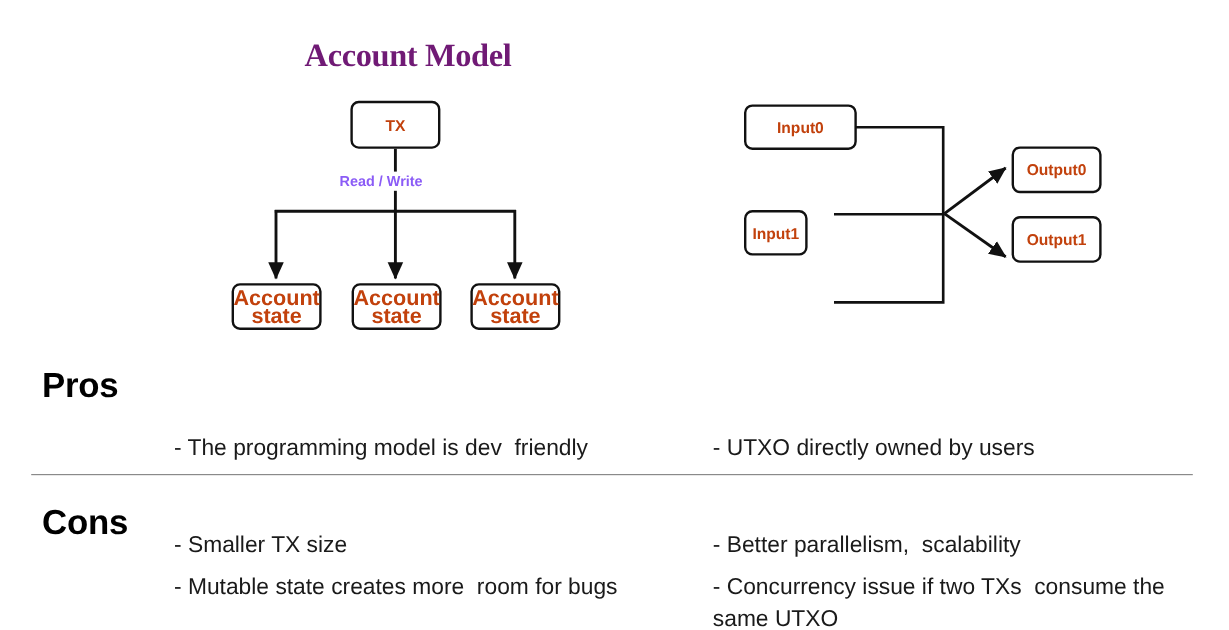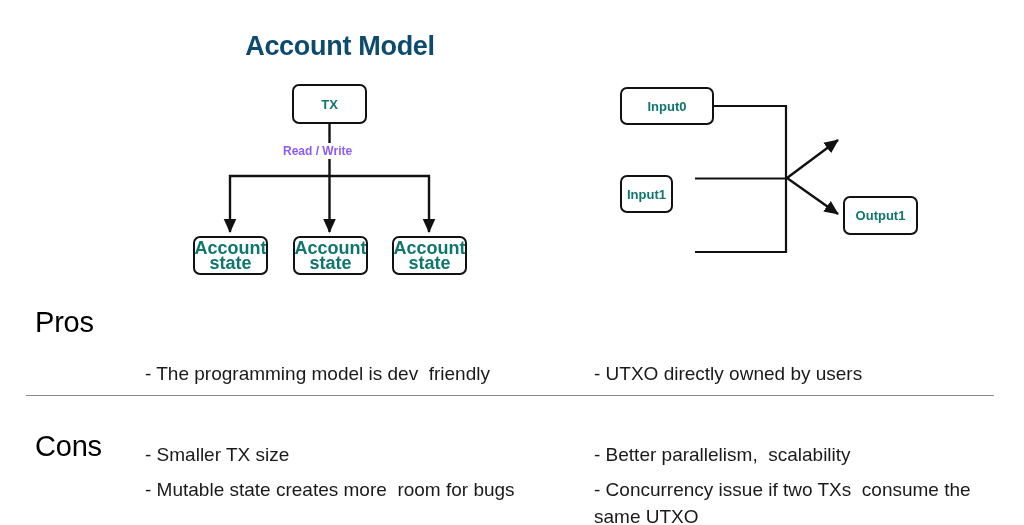--- a/index.html
+++ b/index.html
@@ -23,56 +23,57 @@
     width: 1024px;
     height: 525px;
   }
 
   
   .model-title {
     position: absolute;
     font-size: 27px;
     font-weight: bold;
     letter-spacing: -0.3px;
-    color: #0c4a6e;
+    color: #701a75;
     text-align: center;
     white-space: nowrap;
+    font-family: Liberation Serif, serif;
   }
   #title-account { left: 180px; top: 31px; width: 320px; }
   #title-utxo    { left: 600px; top: 31px; width: 340px; }
 
   
   .node {
     position: absolute;
     box-sizing: border-box;
     border: 2px solid #111111;
     border-radius: 7px;
     background: #ffffff;
     display: flex;
     align-items: center;
     justify-content: center;
     text-align: center;
     font-size: 13px;
     font-weight: bold;
     line-height: 15px;
-    color: #0f766e;
+    color: #c2410c;
     z-index: 3;
   }
   .node.two-line { font-size: 18px; }
 
   #node-tx       { left: 292px; top: 84px;  width: 75px;  height: 40px; }
   #node-acct-0   { left: 193px; top: 236px; width: 75px;  height: 39px; }
   #node-acct-1   { left: 293px; top: 236px; width: 75px;  height: 39px; }
   #node-acct-2   { left: 392px; top: 236px; width: 75px;  height: 39px; }
 
   #node-input-0  { left: 620px; top: 87px;  width: 94px;  height: 38px; }
   #node-input-1  { left: 620px; top: 175px; width: 53px;  height: 38px; }
   #node-input-2  { left: 620px; top: 233px; width: 75px;  height: 38px; }
   #node-output-0 { left: 843px; top: 122px; width: 75px;  height: 39px; }
-  #node-output-1 { left: 843px; top: 196px; width: 75px;  height: 39px; }
+  #node-output-1 { left: 843px; top: 180px; width: 75px;  height: 39px; }
 
   
   #edge-label-read-write {
     position: absolute;
     left: 283px;
     top: 143px;
     width: 94px;
     text-align: left;
     font-size: 12px;
     font-weight: bold;
@@ -80,26 +81,26 @@
     background: #ffffff;
     padding: 1px 0;
     z-index: 4;
     white-space: nowrap;
   }
 
   
   .section-label {
     position: absolute;
     font-size: 29px;
-    font-weight: normal;
+    font-weight: bold;
     color: #000000;
     letter-spacing: -0.2px;
   }
   #label-pros { left: 35px; top: 306px; }
-  #label-cons { left: 35px; top: 420px; margin-top: 10px; }
+  #label-cons { left: 35px; top: 420px; }
 
   
   .bullet-col {
     position: absolute;
     font-size: 19px;
     line-height: 27px;
     color: #1a1a1a;
     white-space: pre-wrap;
   }
   .bullet-line { white-space: pre; }
@@ -158,20 +159,21 @@
 
   <div class="node two-line" id="node-acct-0">Account
 state</div>
   <div class="node two-line" id="node-acct-1">Account
 state</div>
   <div class="node two-line" id="node-acct-2">Account
 state</div>
 
   <div class="node" id="node-input-0">Input0</div>
   <div class="node" id="node-input-1">Input1</div>
+  <div class="node" id="node-output-0">Output0</div>
   <div class="node" id="node-output-1">Output1</div>
 
   <div class="section-label" id="label-pros">Pros</div>
 
   <div class="bullet-col" id="pros-left">
     <div class="bullet-line">- The programming model is dev  friendly</div>
     <div class="bullet-line">- Smaller TX size</div>
   </div>
 
   <div class="bullet-col" id="pros-right">

